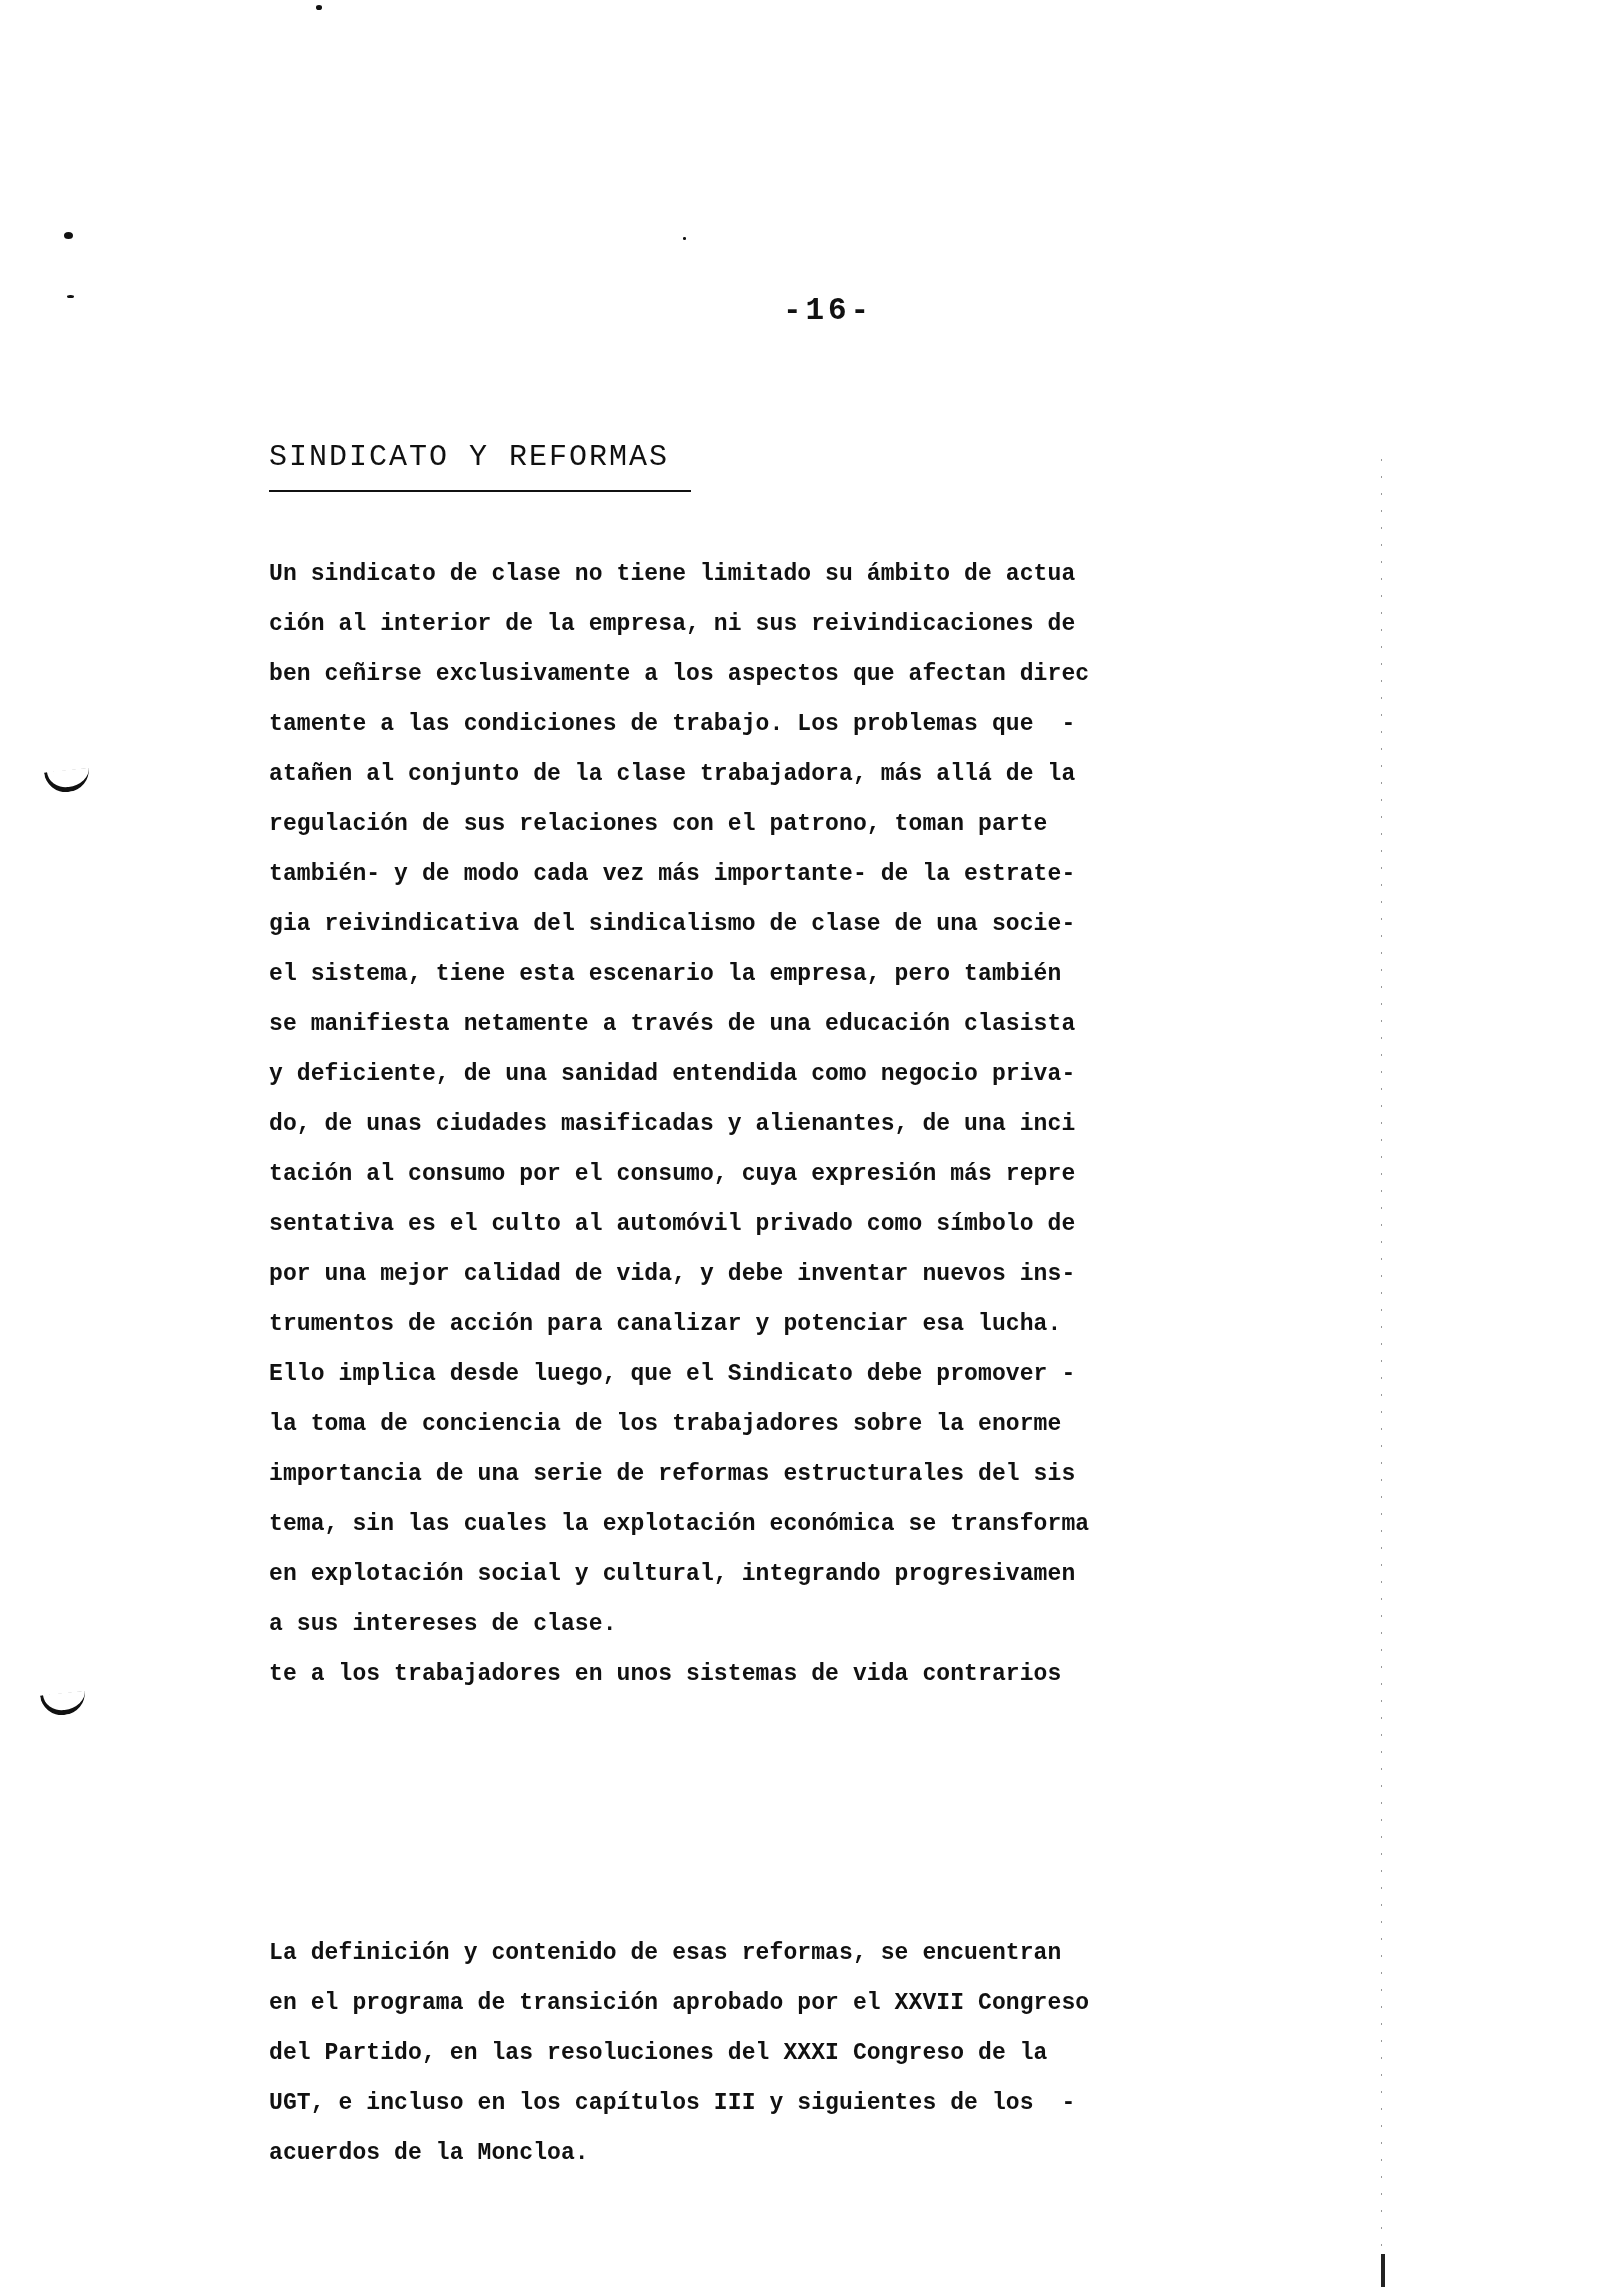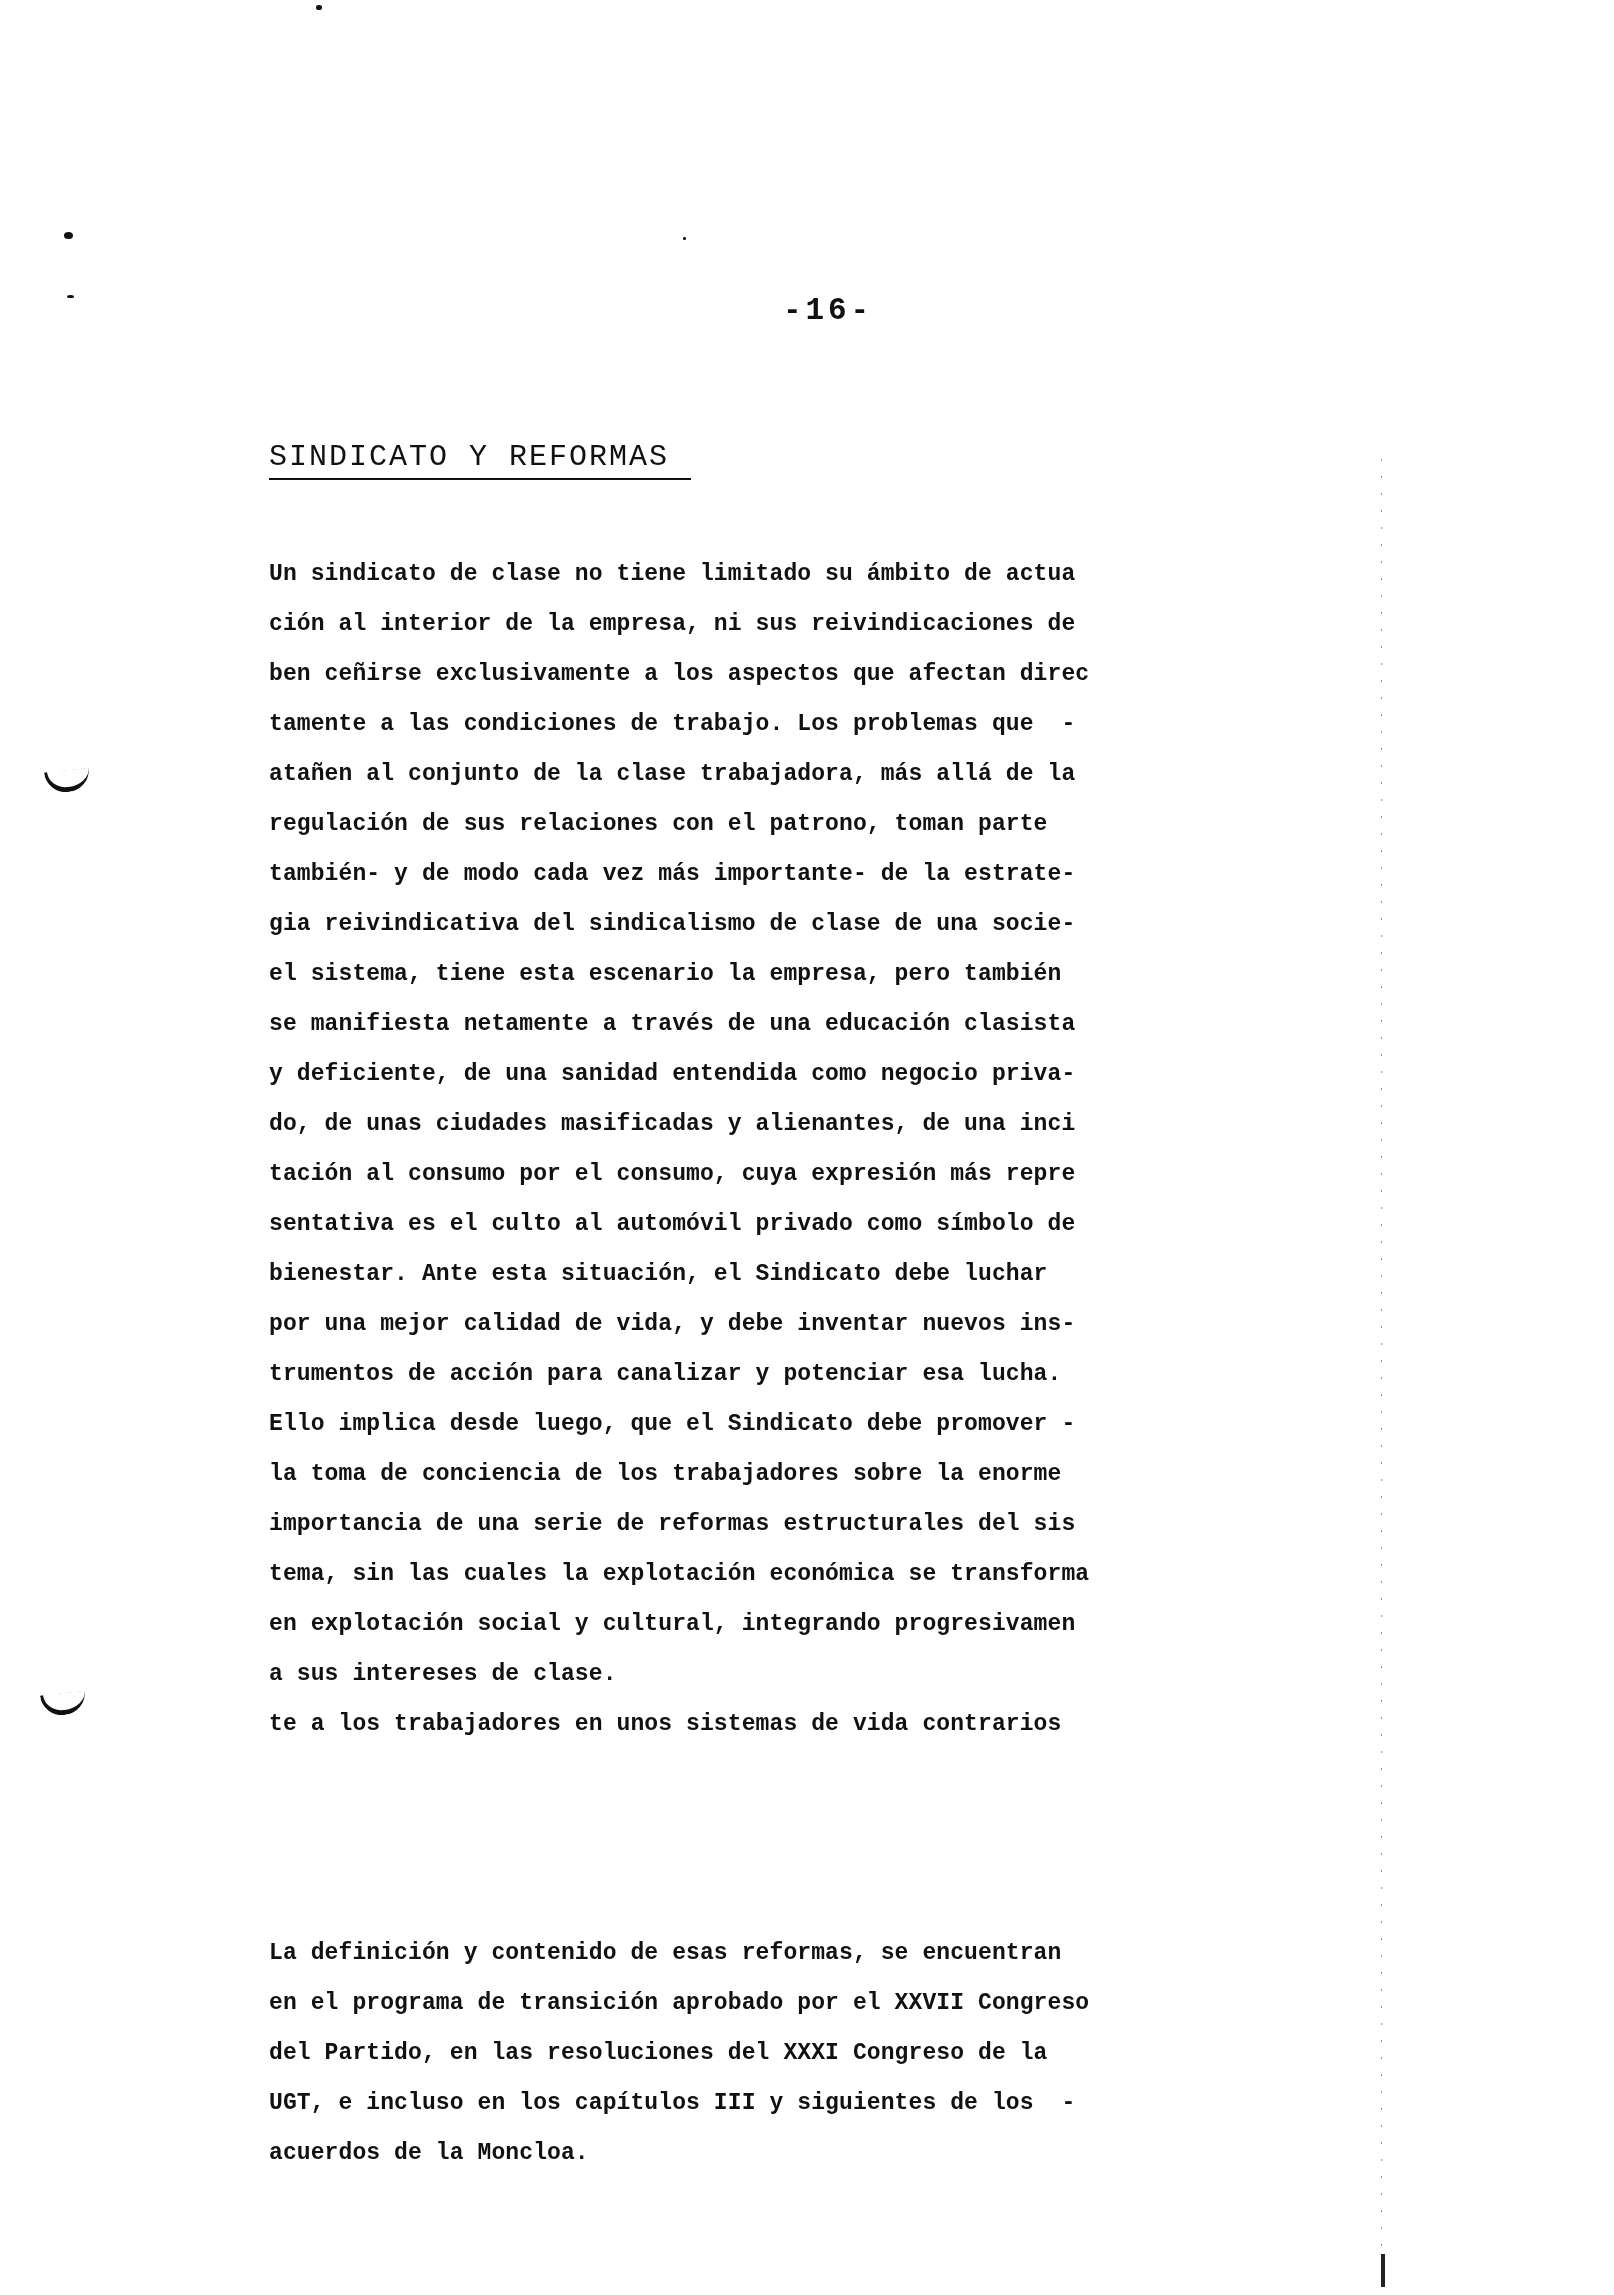--- a/index.html
+++ b/index.html
@@ -32,21 +32,21 @@
     white-space: pre;
   }
   .heading {
     position: absolute;
     left: 269px;
     top: 440px;
     font-size: 30px;
     letter-spacing: 2px;
     white-space: pre;
     border-bottom: 2.6px solid #111;
-    padding-bottom: 4px;
+    padding-bottom: 16px;
     padding-right: 22px;
   }
   .para {
     position: absolute;
     left: 269px;
     margin: 0;
   }
   .para .line {
     display: block;
     height: 50px;
@@ -121,21 +121,20 @@
     <span class="line">atañen al conjunto de la clase trabajadora, más allá de la</span>
     <span class="line">regulación de sus relaciones con el patrono, toman parte</span>
     <span class="line">también- y de modo cada vez más importante- de la estrate-</span>
     <span class="line">gia reivindicativa del sindicalismo de clase de una socie-</span>
     <span class="line">el sistema, tiene esta escenario la empresa, pero también</span>
     <span class="line">se manifiesta netamente a través de una educación clasista</span>
     <span class="line">y deficiente, de una sanidad entendida como negocio priva-</span>
     <span class="line">do, de unas ciudades masificadas y alienantes, de una inci</span>
     <span class="line">tación al consumo por el consumo, cuya expresión más repre</span>
     <span class="line">sentativa es el culto al automóvil privado como símbolo de</span>
-    <span class="line">bienestar. Ante esta situación, el Sindicato debe luchar</span>
     <span class="line">por una mejor calidad de vida, y debe inventar nuevos ins-</span>
     <span class="line">trumentos de acción para canalizar y potenciar esa lucha.</span>
     <span class="line">Ello implica desde luego, que el Sindicato debe promover -</span>
     <span class="line">la toma de conciencia de los trabajadores sobre la enorme</span>
     <span class="line">importancia de una serie de reformas estructurales del sis</span>
     <span class="line">tema, sin las cuales la explotación económica se transforma</span>
     <span class="line">en explotación social y cultural, integrando progresivamen</span>
     <span class="line">a sus intereses de clase.</span>
     <span class="line">te a los trabajadores en unos sistemas de vida contrarios</span>
   </div>

